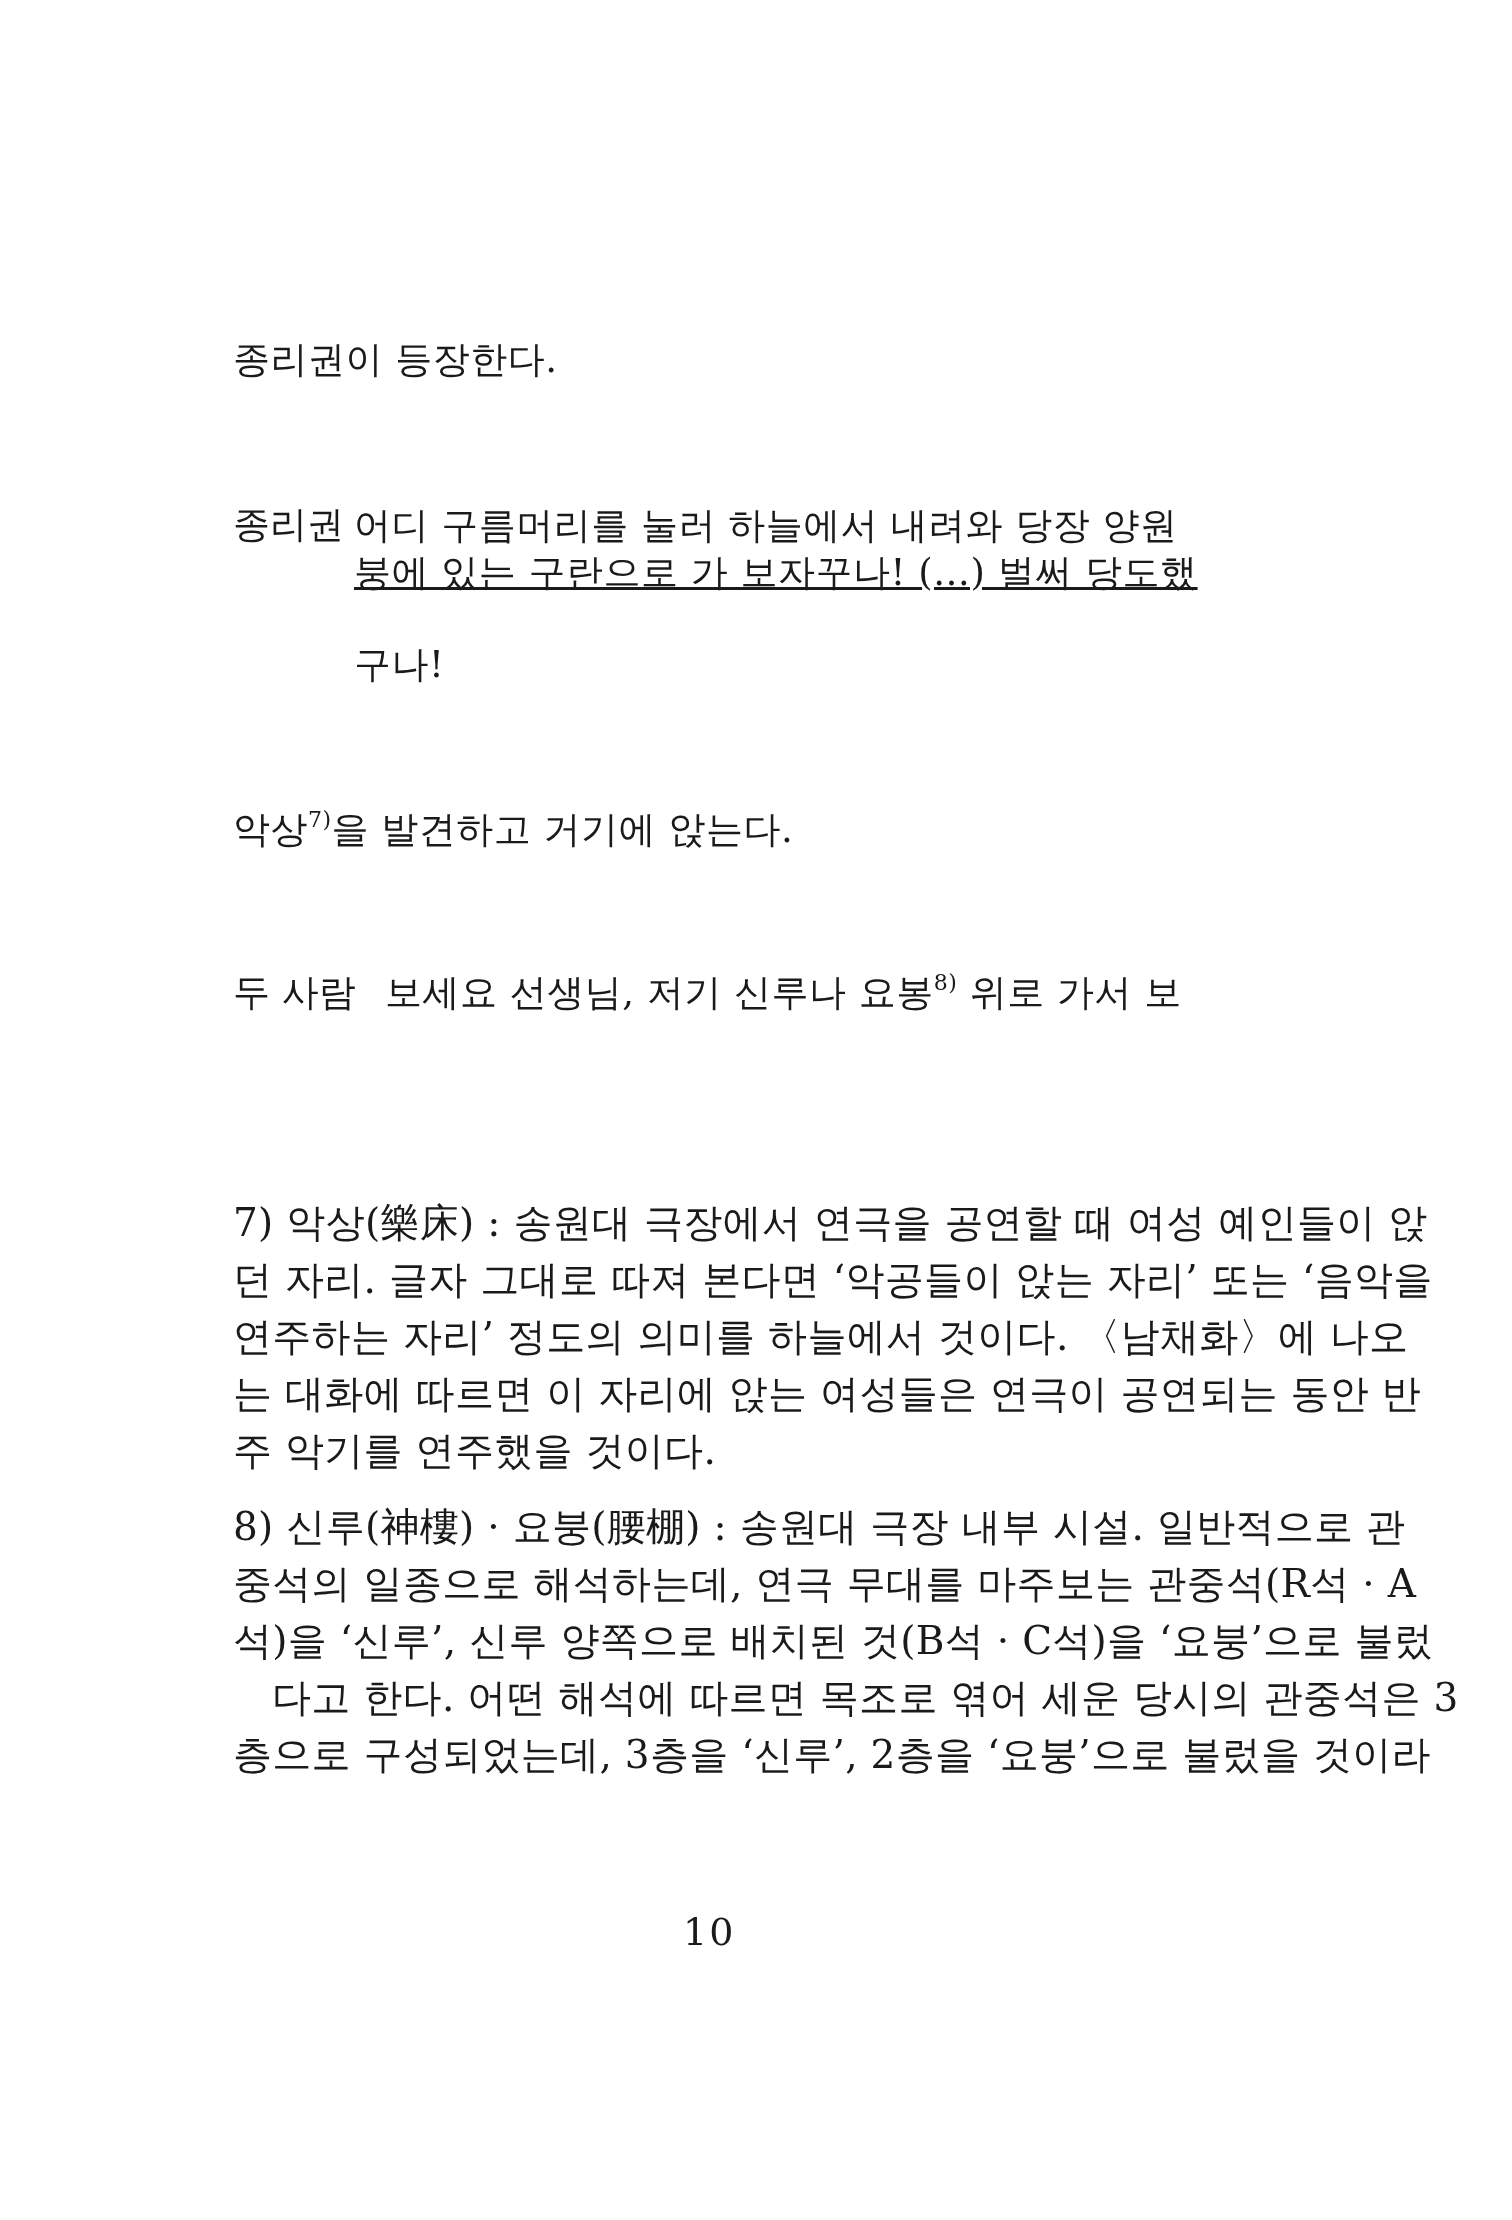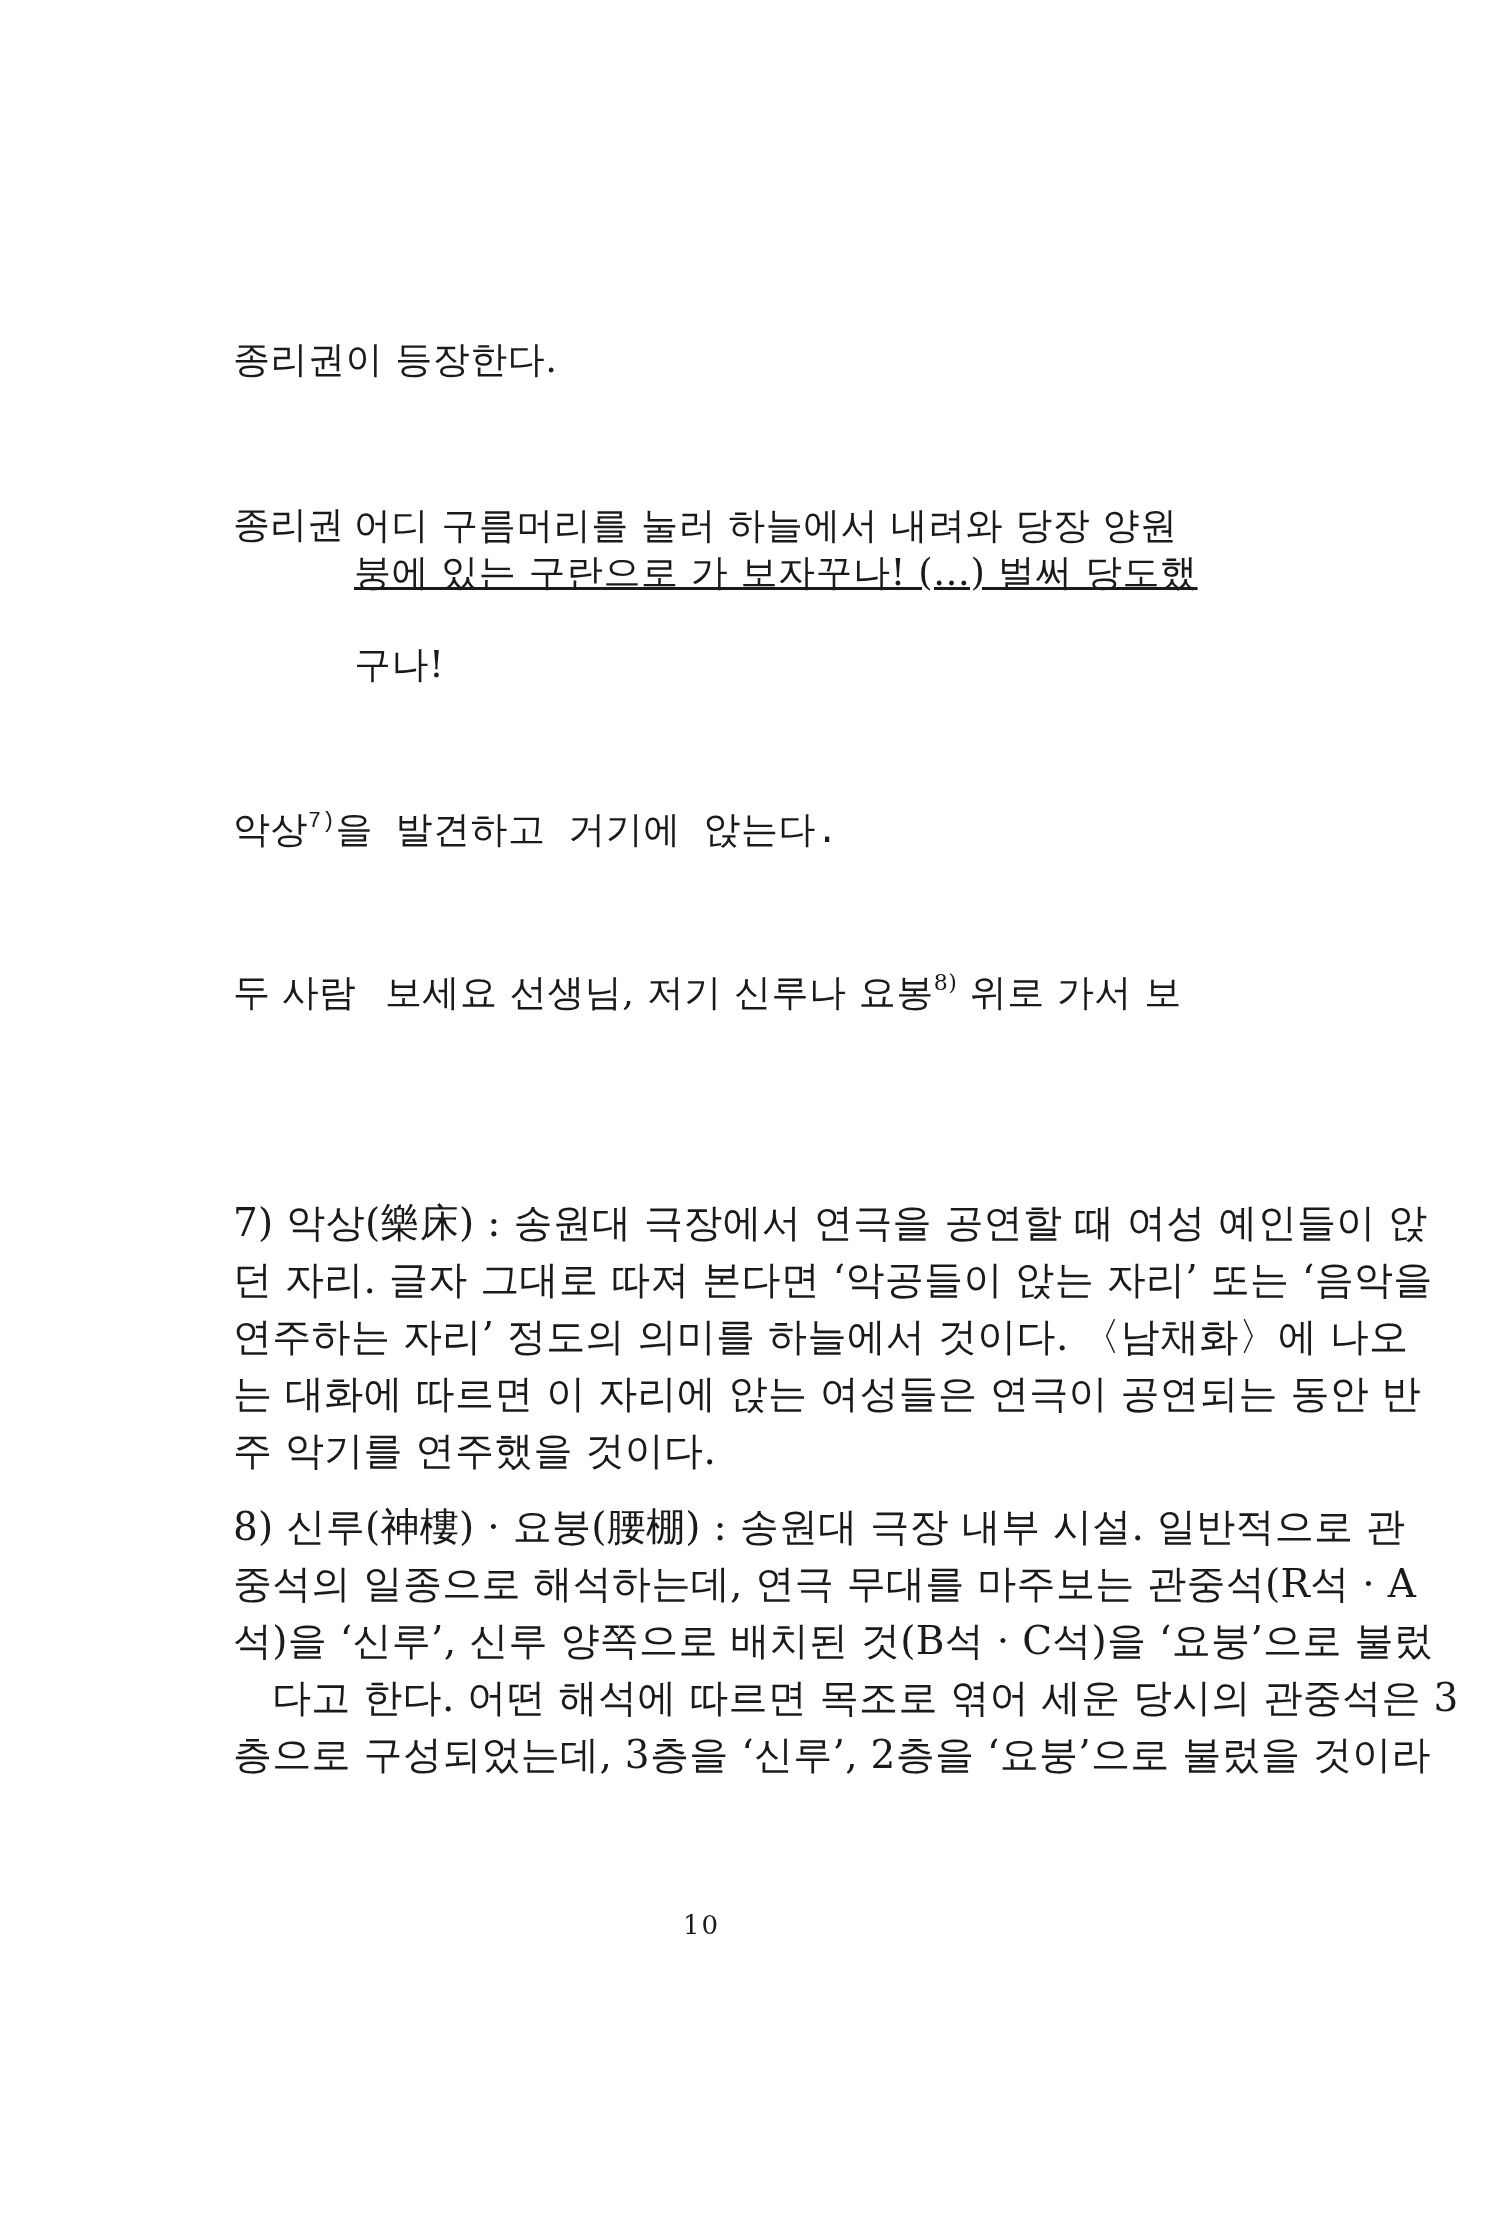--- a/index.html
+++ b/index.html
@@ -3,37 +3,37 @@
 <meta charset="utf-8">
 <style>
   html, body { margin:0; padding:0; background:#ffffff; }
   body { width:1512px; height:2220px; position:relative; overflow:hidden;
          font-family:"DejaVu Serif", "Liberation Serif", serif; color:#1a1a1a; }
   .abs { position:absolute; white-space:nowrap; }
   .main { font-size:37px; letter-spacing:0.5px; }
   .speaker { font-family:"DejaVu Sans", "Liberation Sans", sans-serif; font-size:37px; }
   .sup { font-size:22px; vertical-align:super; position:relative; top:-2px; }
   .note { font-size:39px; letter-spacing:0.3px; }
-  .pageno { font-size:26px; letter-spacing:2px; font-variant:small-caps; }
+  .pageno { font-size:38px; letter-spacing:2px; font-variant:small-caps; }
 </style>
 </head>
 <body>
 
 <div>
 
   <div class="abs main" style="left:233px; top:335px;">종리권이 등장한다.</div>
 
   <div>
     <div class="abs speaker" style="left:233px; top:500px;">종리권</div>
     <div class="abs main" style="left:354px; top:501px;">어디 구름머리를 눌러 하늘에서 내려와 당장 양원</div>
     <div class="abs main" style="left:354px; top:548px;text-decoration:underline;">붕에 있는 구란으로 가 보자꾸나! (…) 벌써 당도했</div>
     <div class="abs main" style="left:354px; top:640px;">구나!</div>
   </div>
 
-  <div class="abs main" style="left:233px; top:805px;font-family:Liberation Mono, monospace;">
+  <div class="abs main" style="left:233px; top:805px;">
     <span>악상</span><span class="sup">7)</span><span>을 발견하고 거기에 앉는다.</span>
   </div>
 
   <div>
     <div class="abs speaker" style="left:233px; top:968px;">두 사람</div>
     <div class="abs main" style="left:385px; top:968px;">
       <span>보세요 선생님, 저기 신루나 요봉</span><span class="sup">8)</span><span> 위로 가서 보</span>
     </div>
   </div>
 

